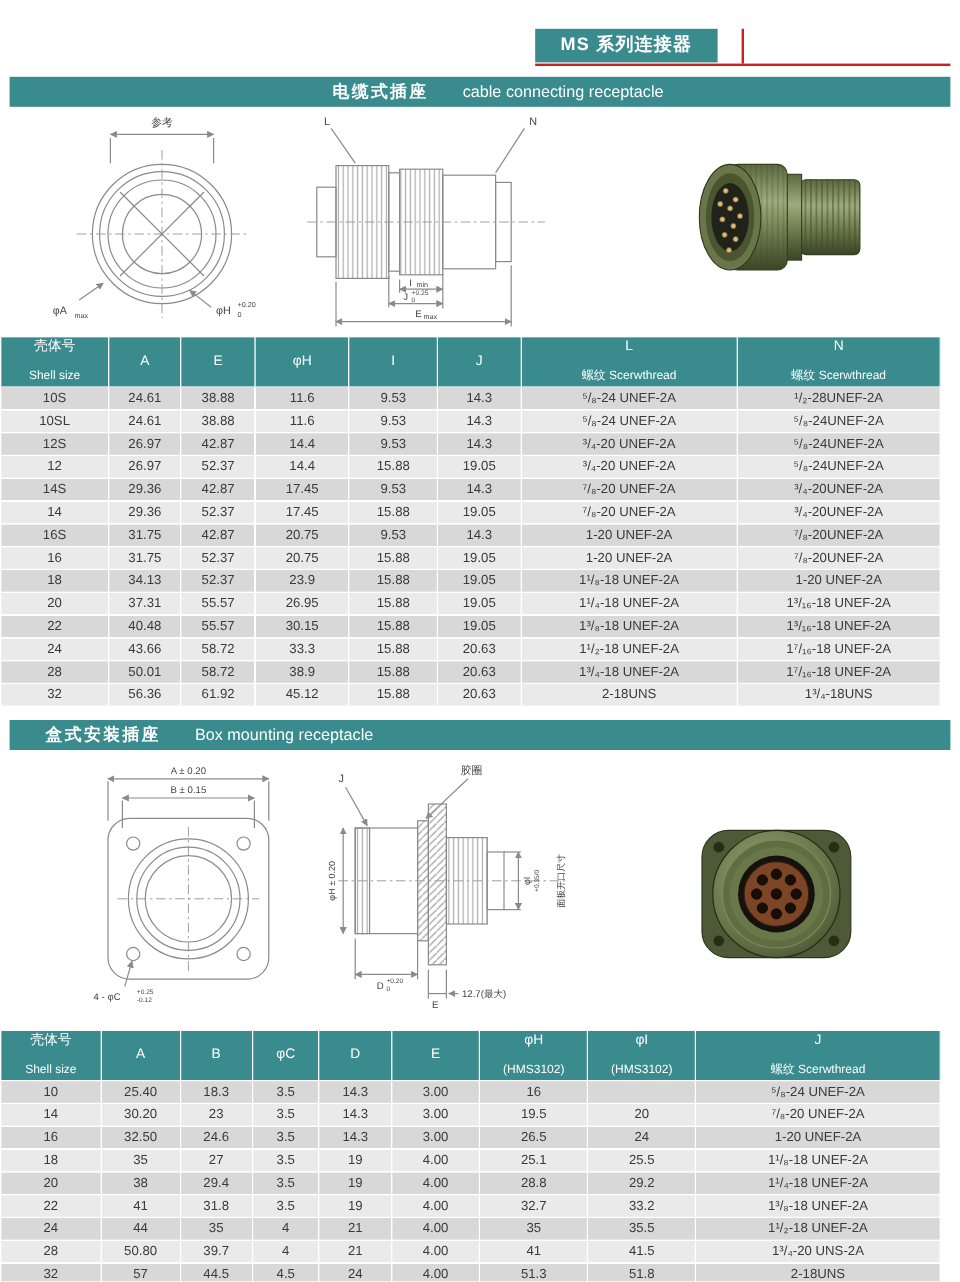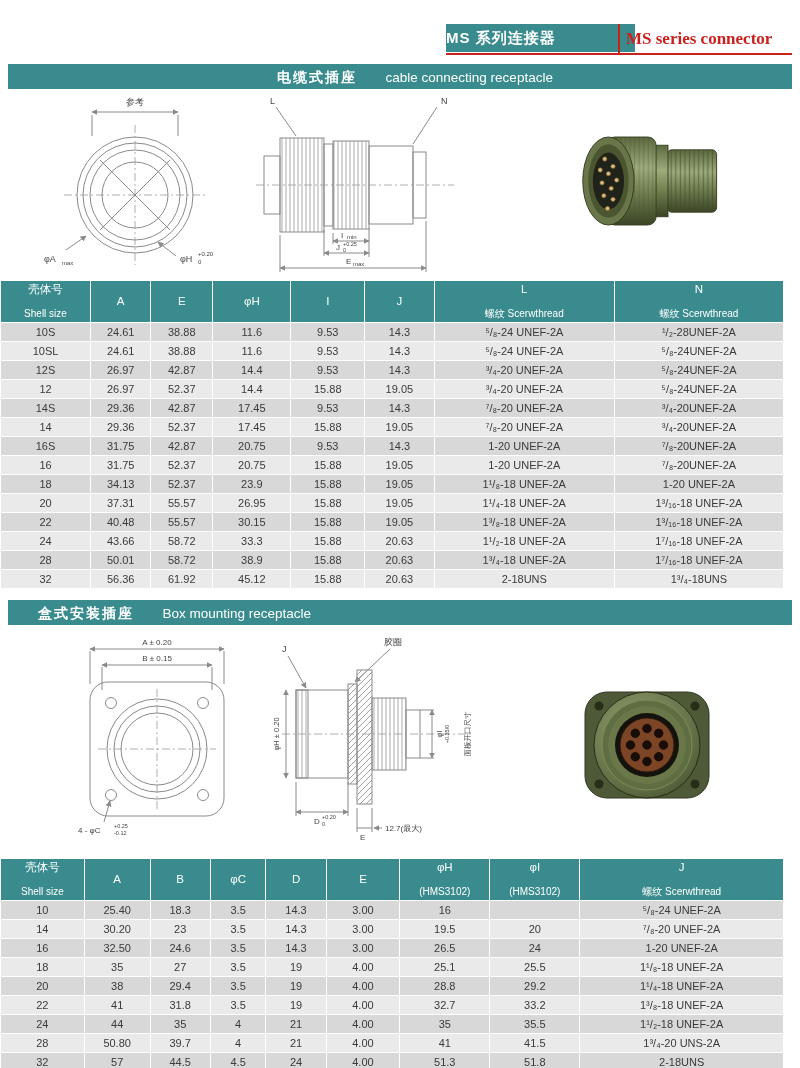--- a/index.html
+++ b/index.html
@@ -1,22 +1,22 @@
 <!DOCTYPE html>
 <html><head>
 <meta charset="utf-8">
 <style>
   *{margin:0;padding:0;box-sizing:border-box;}
   html,body{background:#fff;}
   .page{position:relative;width:800px;height:1068px;background:#fff;
         font-family:"Liberation Sans",sans-serif;color:#333;overflow:hidden;}
 
   
-  .hdr-zh{position:absolute;left:446px;top:24px;width:189px;height:28px;background:#398b8d;
-          color:#fff;font-size:15px;font-weight:bold;line-height:28px;letter-spacing:1px;}
+  .hdr-zh{position:absolute;left:446px;top:24px;width:152px;height:28px;background:#398b8d;
+          color:#fff;font-size:15px;font-weight:bold;text-align:center;line-height:28px;letter-spacing:1px;}
   .hdr-vline{position:absolute;left:618px;top:24px;width:2px;height:29px;background:#c9221e;}
   .hdr-en{position:absolute;left:626px;top:24px;height:28px;line-height:30px;color:#c9221e;
           font-family:"Liberation Serif",serif;font-weight:bold;font-size:17px;}
   .hdr-rule{position:absolute;left:446px;top:53px;width:346px;height:2px;background:#c9221e;}
 
   
   .sec-bar{position:absolute;left:8px;width:784px;height:25px;background:#398b8d;color:#fff;line-height:25px;}
   .sec-bar .zh{font-size:14px;font-weight:bold;margin-left:30px;letter-spacing:2px;}
   .sec-bar .en{font-size:13.5px;margin-left:24px;}
   #bar1{top:64px;text-align:center;} #bar2{top:600px;}
@@ -68,21 +68,20 @@
   #box-table th:nth-child(8){width:11.5%}
   #box-table th:nth-child(9){width:26%}
 </style>
 </head>
 <body>
 
 <div class="page">
 
   <div class="hdr-zh">MS 系列连接器</div>
   <div class="hdr-vline"></div>
-  <div class="hdr-en">MS series connector</div>
   <div class="hdr-rule"></div>
 
   <div class="sec-bar" id="bar1">
     <span class="zh">电缆式插座</span>
     <span class="en">cable connecting receptacle</span>
   </div>
 
   <svg id="fig-front" class="fig" viewBox="0 0 195 180">
     <defs>
       <marker id="a1" viewBox="0 0 10 10" refX="9" refY="5" markerWidth="6" markerHeight="6" orient="auto-start-reverse">

